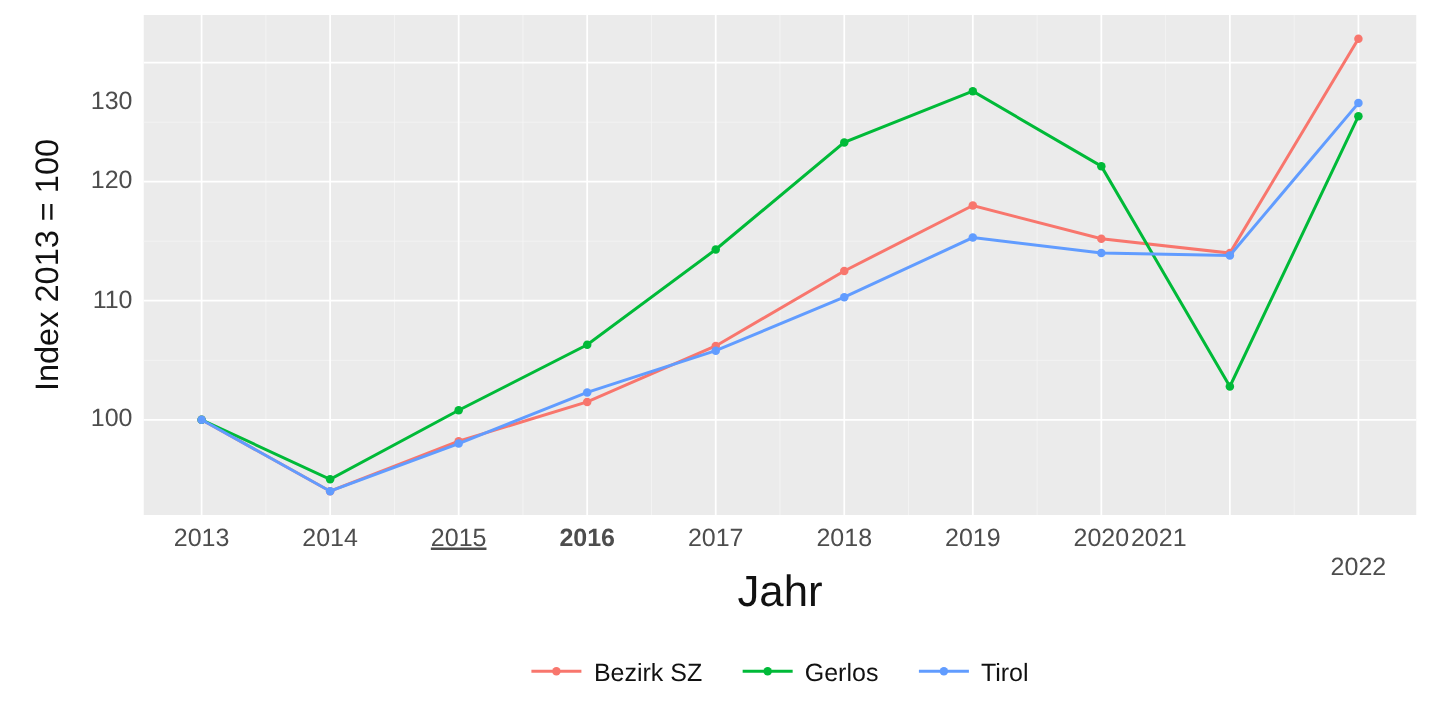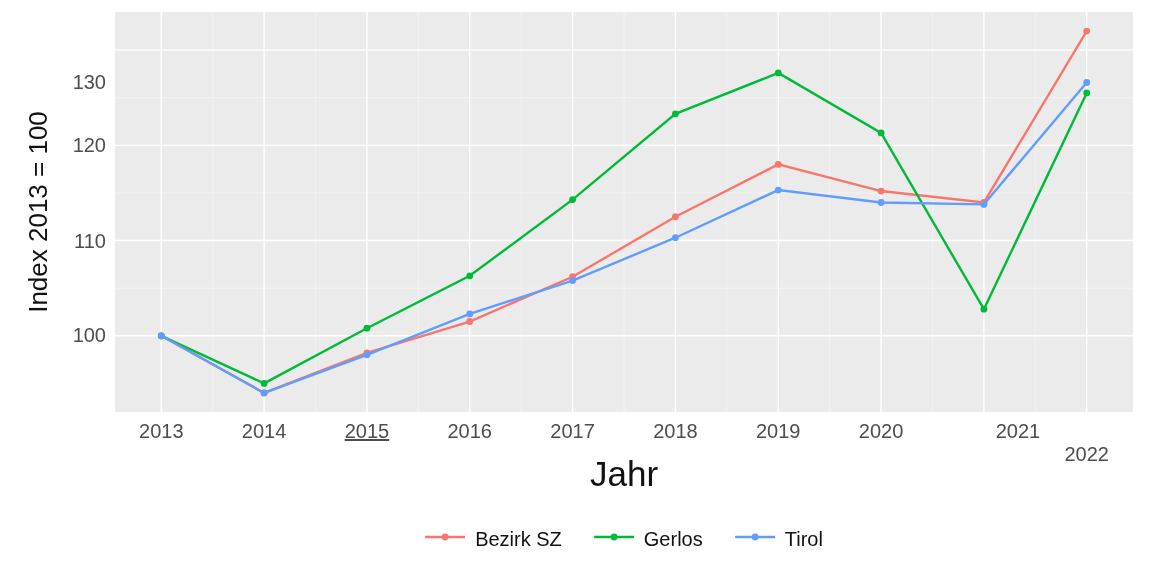--- a/index.html
+++ b/index.html
@@ -162,26 +162,26 @@
         <circle cx="766.0707070707047" cy="190.47619047619045" r="3.4" fill="#619CFF" class="series-point"></circle>
         <circle cx="868.8989898989865" cy="192.3809523809524" r="3.4" fill="#619CFF" class="series-point"></circle>
         <circle cx="971.7272727272684" cy="70.47619047619054" r="3.4" fill="#619CFF" class="series-point"></circle>
       </svg>
   </div>
 
   <div id="ticks-x">
       <div class="tick-x" style="left: 161.273px; top: 420px;">2013</div>
       <div class="tick-x" style="left: 264.101px; top: 420px;">2014</div>
       <div class="tick-x" style="left: 366.929px; top: 420px; text-decoration: underline;">2015</div>
-      <div class="tick-x" style="left: 469.758px; top: 420px;">2016</div>
+      <div class="tick-x" style="left: 469.758px; top: 420px; font-weight: bold;">2016</div>
       <div class="tick-x" style="left: 572.586px; top: 420px;">2017</div>
       <div class="tick-x" style="left: 675.414px; top: 420px;">2018</div>
       <div class="tick-x" style="left: 778.242px; top: 420px;">2019</div>
       <div class="tick-x" style="left: 881.071px; top: 420px;">2020</div>
-      <div class="tick-x" style="left: 1018px; top: 420px;">2021</div>
+      <div class="tick-x" style="left: 927px; top: 420px;">2021</div>
       <div class="tick-x" style="left: 1086.73px; top: 443px;">2022</div>
     </div>
   <div id="ticks-y">
       <div class="tick-y" style="left: 64px; width: 42px; top: 323px; margin-top: 12px;">100</div>
       <div class="tick-y" style="left: 64px; width: 42px; top: 240.571px;">110</div>
       <div class="tick-y" style="left: 64px; width: 42px; top: 145.333px;">120</div>
       <div class="tick-y" style="left: 64px; width: 42px; top: 50.0952px; margin-top: 32px;">130</div>
     </div>
 
   <div class="axis-title-x" id="xlab" style="left: 624px; top: 454px;">Jahr</div>

